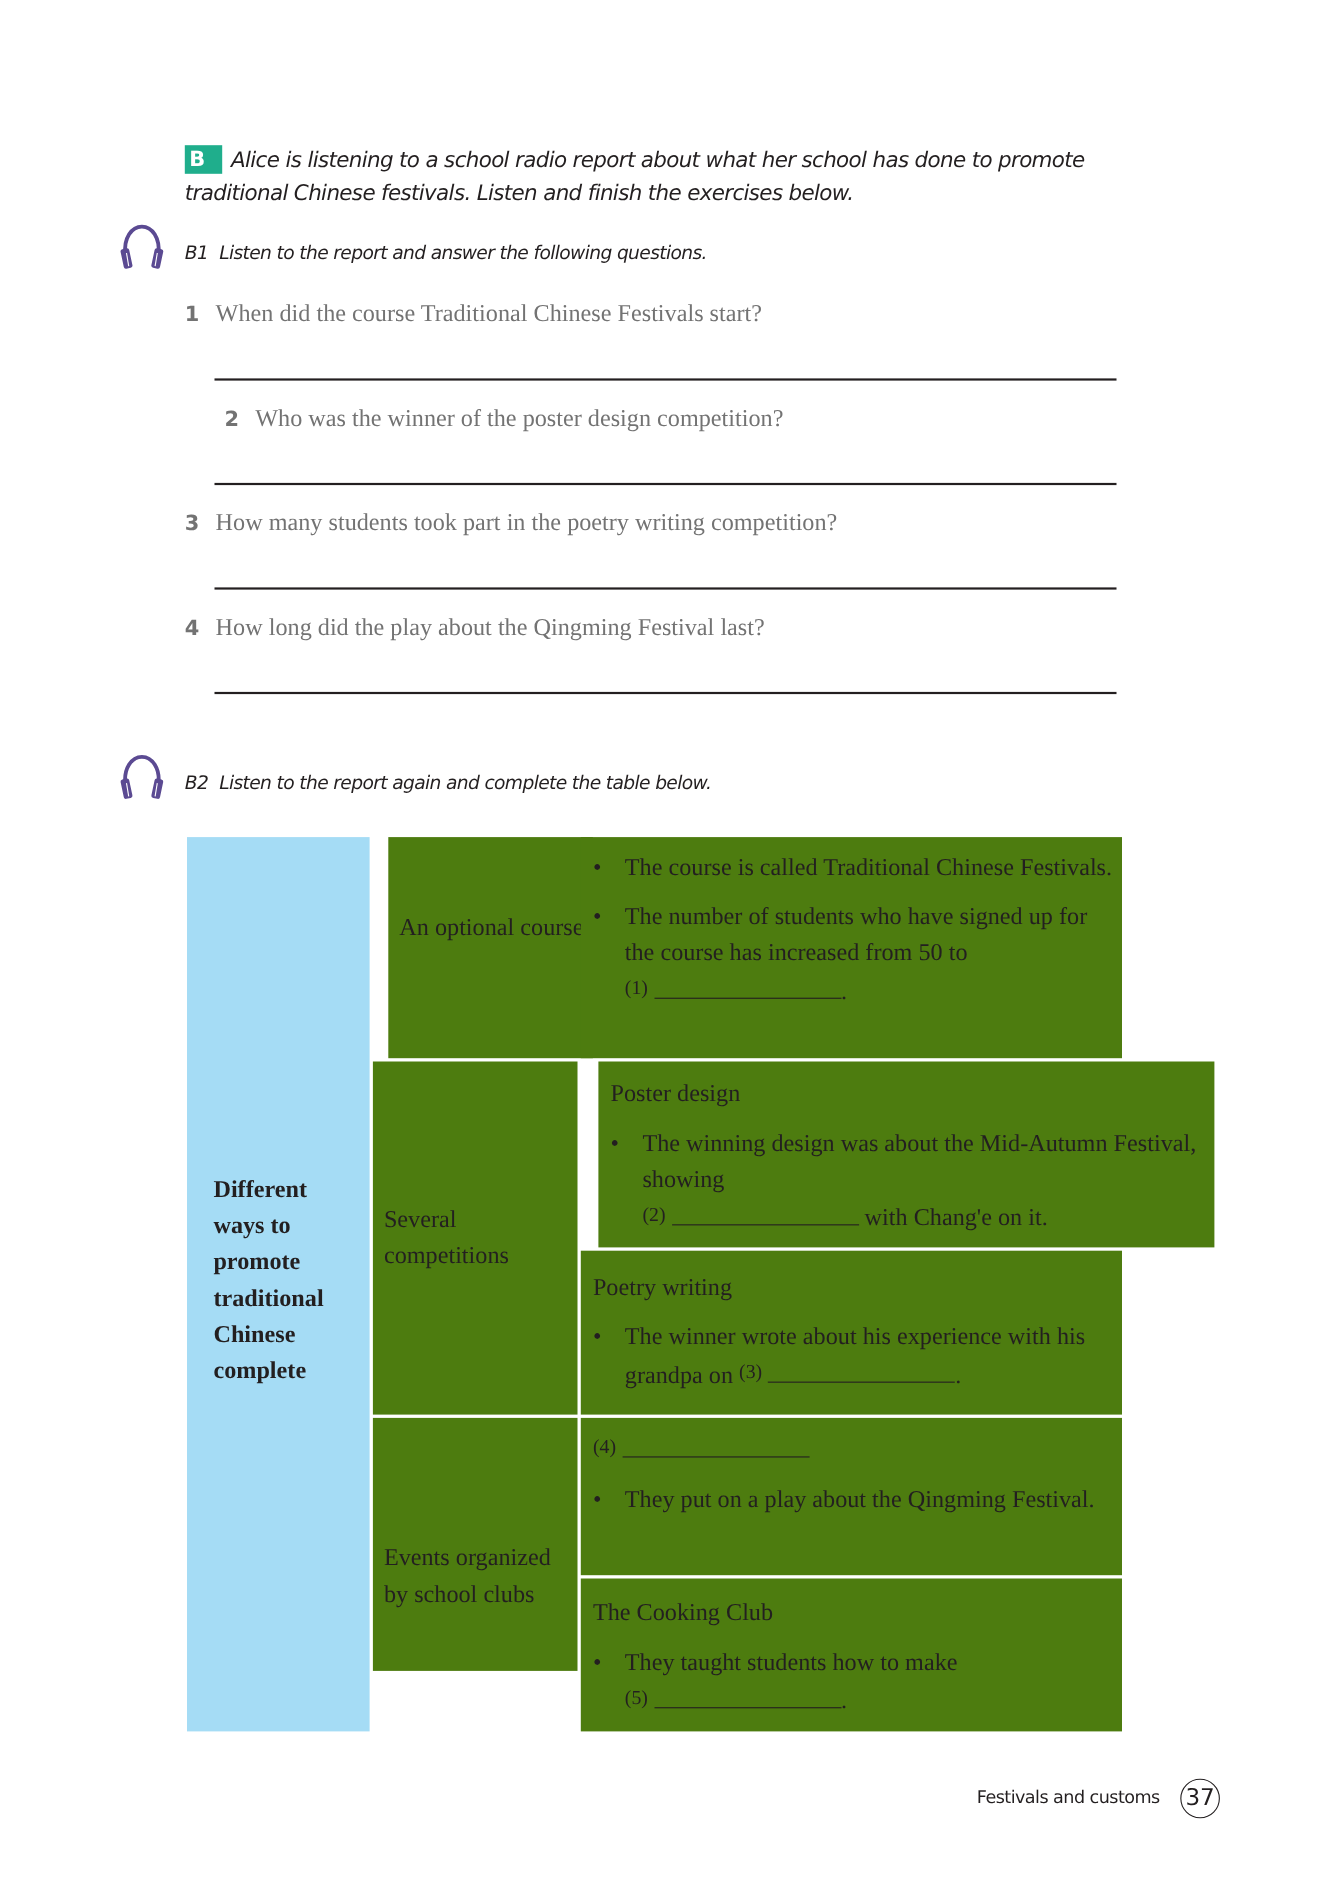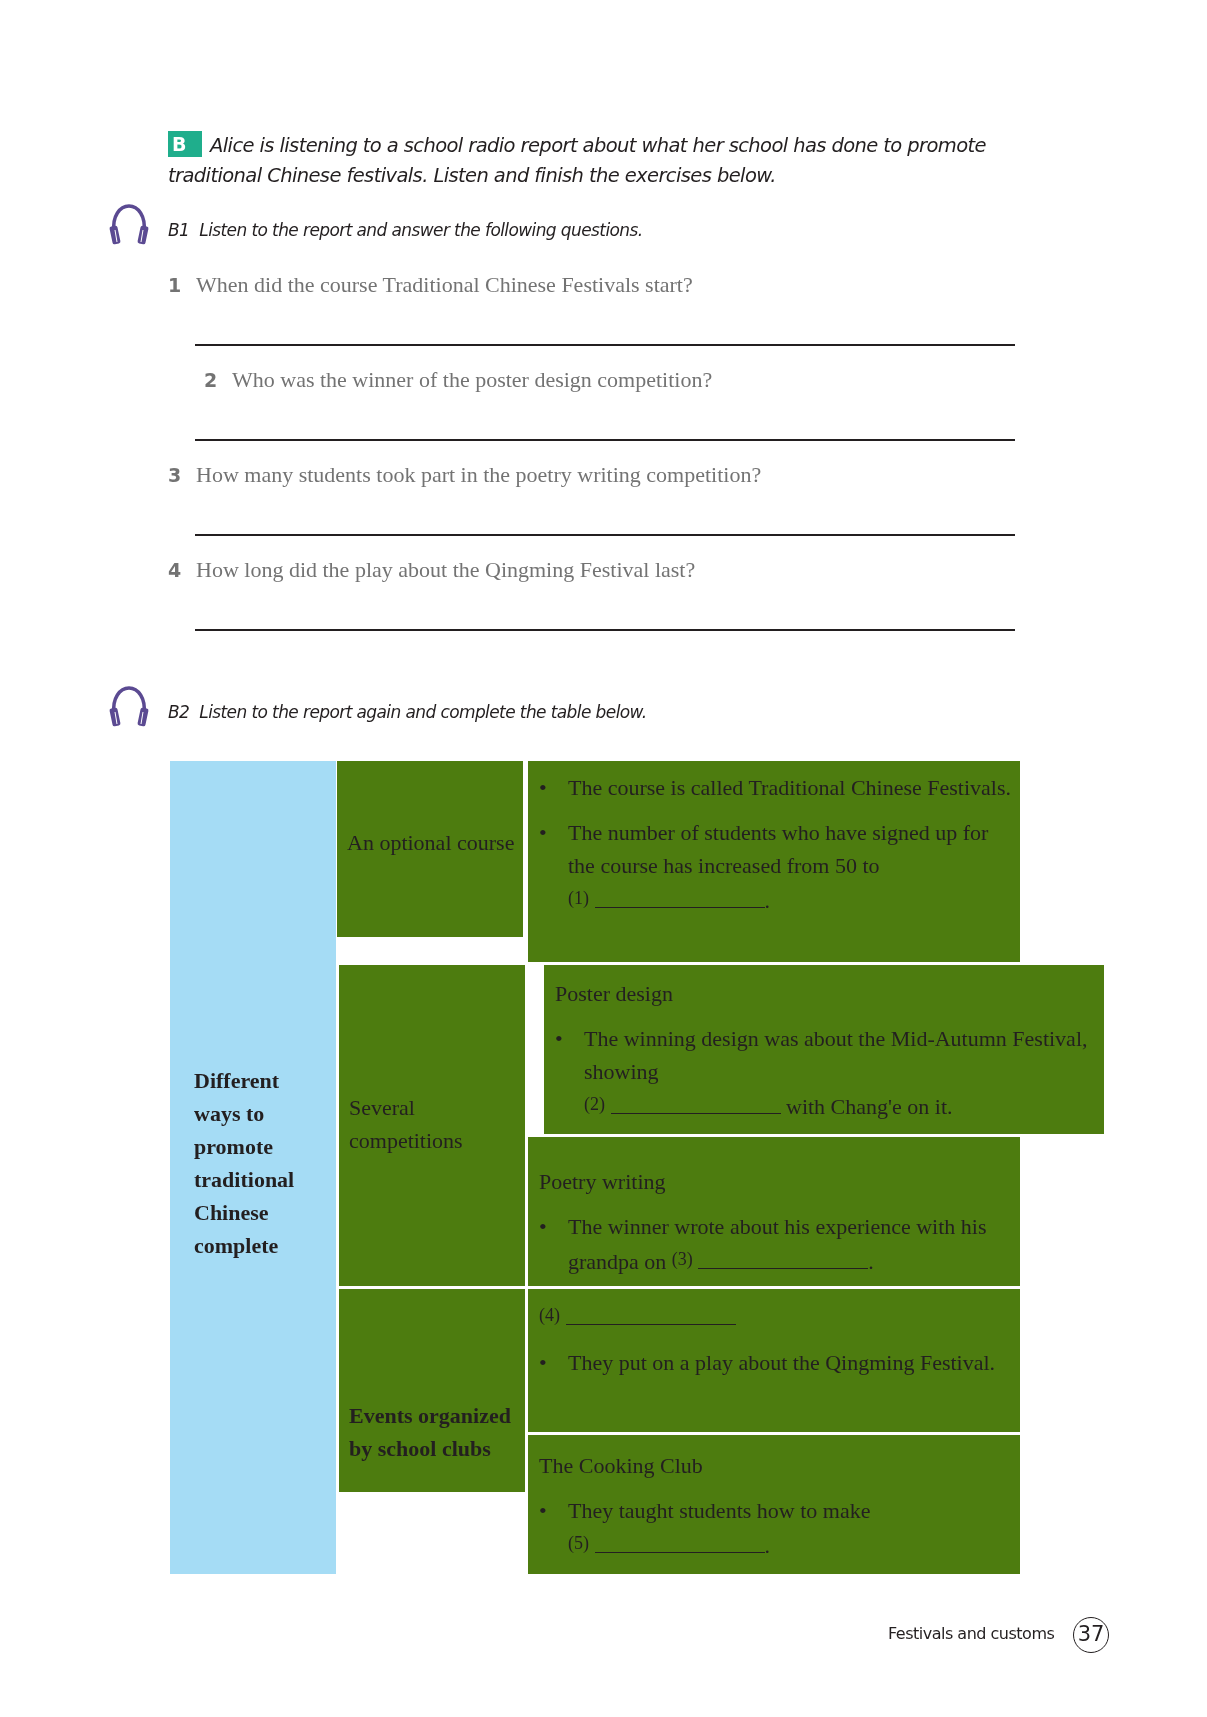--- a/index.html
+++ b/index.html
@@ -205,21 +205,21 @@
 <div class="abs subinstr" style="left:168px; top:702px;">
   <span class="tag">B2</span><span>Listen to the report again and complete the table below.</span>
 </div>
 
 <div class="abs tbl">
 
   <div class="cell col1" style="left:0; top:0; width:166px; height:813px;">
     <div class="cell-inner" style="top:303px; left:24px; right:8px;">Different ways to promote traditional Chinese complete</div>
   </div>
 
-  <div class="cell" style="left:167px; top:0; width:186px; height:176px;">
+  <div class="cell" style="left:183px; top:0; width:186px; height:201px;">
     <div class="cell-inner" style="top:65px; left:10px;">An optional course</div>
   </div>
   <div class="cell" style="left:358px; top:0; width:492px; height:201px;">
     <div class="cell-inner" style="top:10px;">
       <div class="bullet-item">The course is called Traditional Chinese Festivals.</div>
       <div class="gap"></div>
       <div class="bullet-item">
         <span>The number of students who have signed up for the course has increased from 50 to</span><br>
         <span class="num-label">(1)</span>
         <span class="blank"></span><span>.</span>
@@ -236,32 +236,32 @@
       <div class="gap"></div>
       <div class="bullet-item">
         <span>The winning design was about the Mid-Autumn Festival, showing</span><br>
         <span class="num-label">(2)</span>
         <span class="blank"></span>
         <span>with Chang'e on it.</span>
       </div>
     </div>
   </div>
   <div class="cell" style="left:358px; top:376px; width:492px; height:149px;">
-    <div class="cell-inner" style="top:28px;">
+    <div class="cell-inner" style="top:16px;">
       <div>Poetry writing</div>
       <div class="gap"></div>
       <div class="bullet-item">
         <span>The winner wrote about his experience with his grandpa on</span>
         <span class="num-label">(3)</span>
         <span class="blank"></span><span>.</span>
       </div>
     </div>
   </div>
 
-  <div class="cell" style="left:169px; top:528px; width:186px; height:203px;font-weight:bold;">
+  <div class="cell" style="left:169px; top:528px; width:186px; height:230px;">
     <div class="cell-inner" style="top:110px; left:10px; right:2px;">Events organized by school clubs</div>
   </div>
   <div class="cell" style="left:358px; top:528px; width:492px; height:143px;">
     <div class="cell-inner" style="top:10px;">
       <div>
         <span class="num-label">(4)</span>
         <span class="blank"></span>
       </div>
       <div class="gap"></div>
       <div class="bullet-item">They put on a play about the Qingming Festival.</div>

